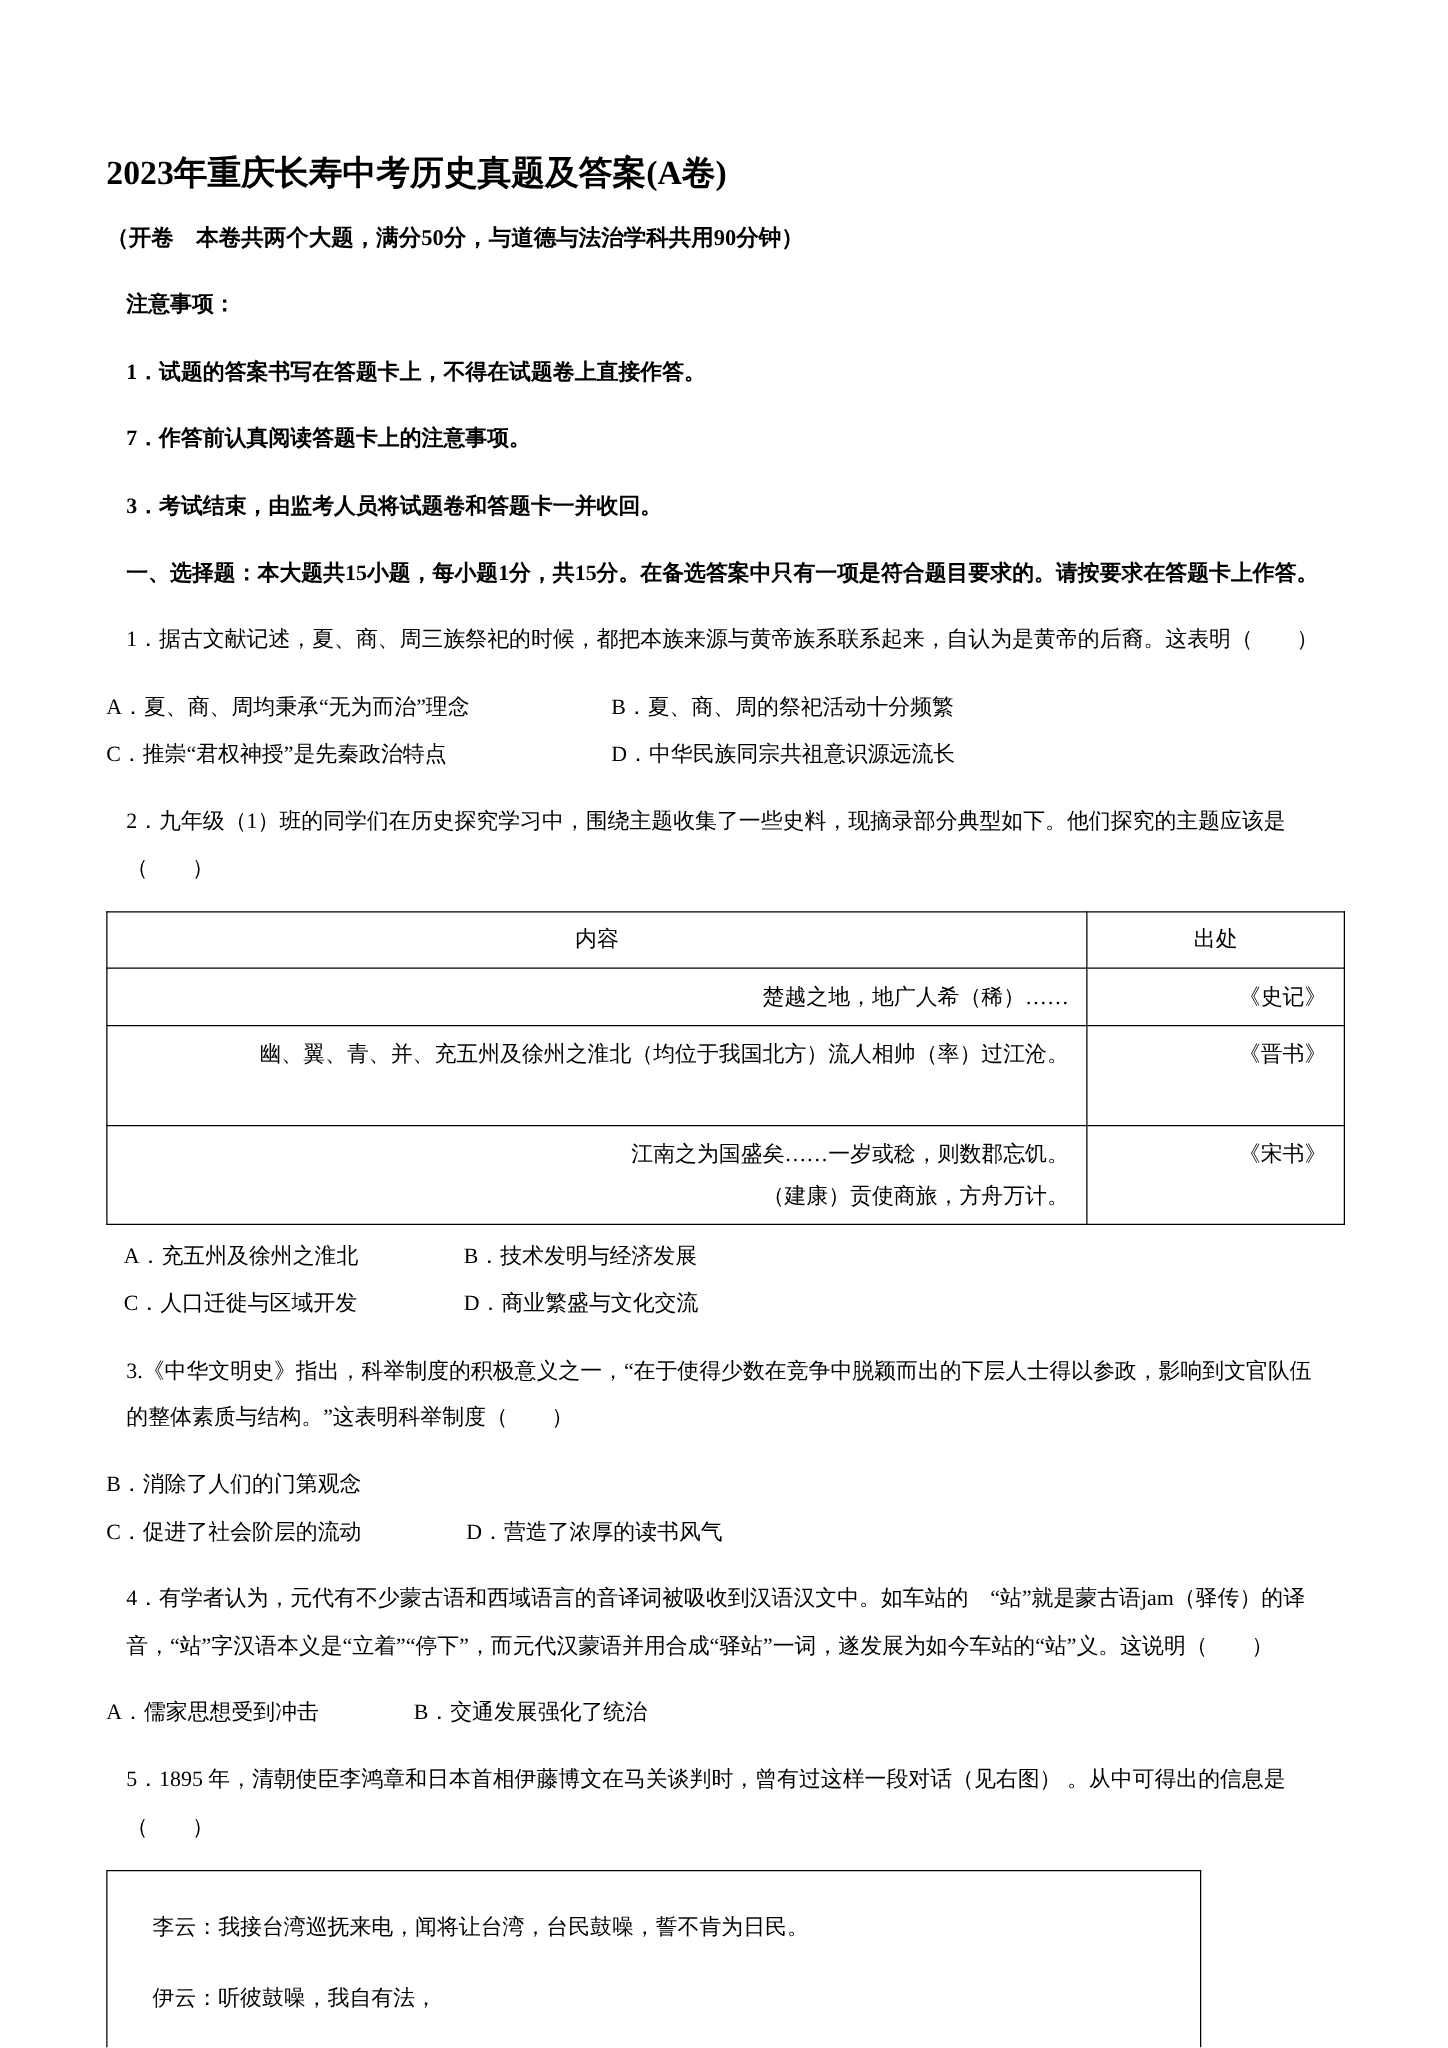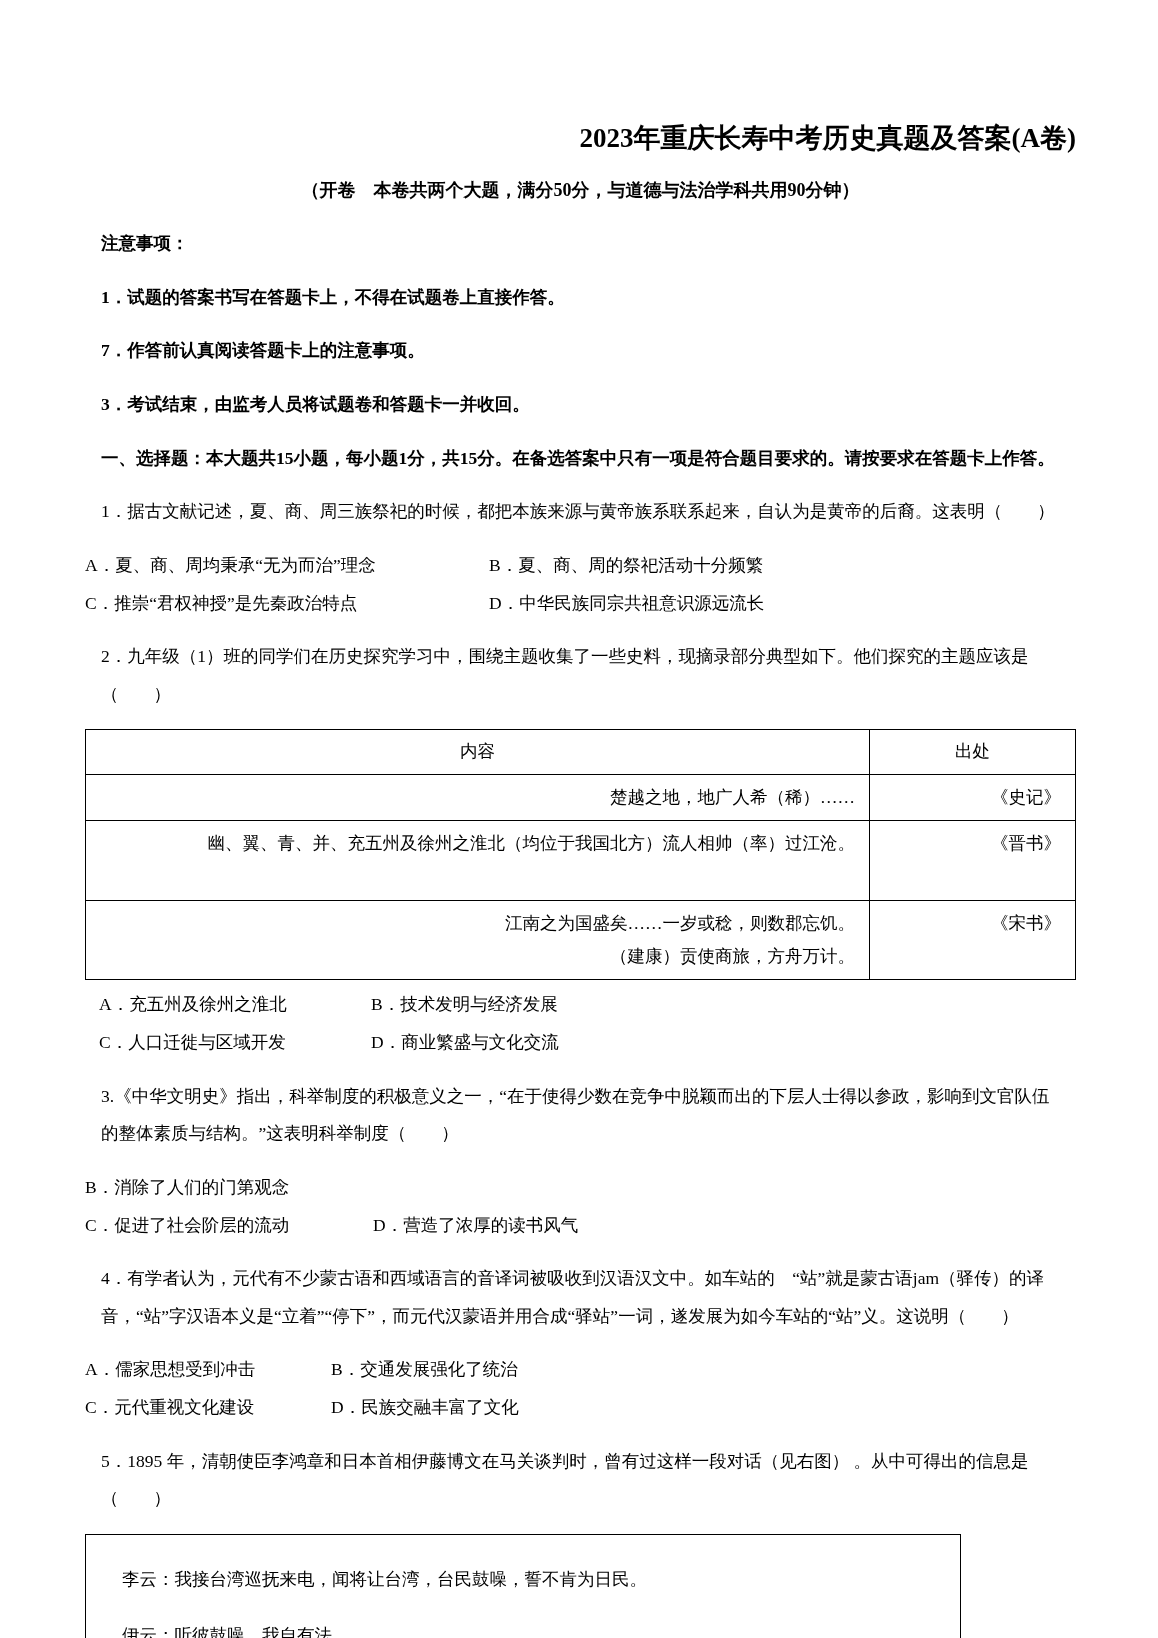--- a/index.html
+++ b/index.html
@@ -10,28 +10,28 @@
     margin:0 auto;
     background:#ffffff;
     color:#000000;
     font-family:"Liberation Serif","DejaVu Serif",serif;
     font-size:17.5px;
     line-height:2.15;
     padding:118px 82px 0 85px;
     overflow:hidden;
   }
   .title {
-    text-align:right;
+    text-align:left;
     font-size:27px;
     font-weight:bold;
     line-height:1.5;
     margin-bottom:12px;
   }
   .subtitle {
-    text-align:center;
+    text-align:left;
     font-weight:bold;
     font-size:18px;
     margin-bottom:8px;
   }
   .bold { font-weight:bold; }
   p.line { margin:16px; }
   .opt-row { display:flex; }
   .opt-row .opt-first { flex:0 0 auto; }
   .colw-q1 .opt-first { width:404px; }
   .colw-q2 .opt-first { width:272px; }
@@ -130,24 +130,20 @@
   <div class="opt-row colw-q3">
     <span class="opt-first">C．促进了社会阶层的流动</span>
     <span>D．营造了浓厚的读书风气</span>
   </div>
 
   <p class="line">4．有学者认为，元代有不少蒙古语和西域语言的音译词被吸收到汉语汉文中。如车站的　“站”就是蒙古语jam（驿传）的译音，“站”字汉语本义是“立着”“停下”，而元代汉蒙语并用合成“驿站”一词，遂发展为如今车站的“站”义。这说明（　　）</p>
   <div class="opt-row colw-q4">
     <span class="opt-first">A．儒家思想受到冲击</span>
     <span>B．交通发展强化了统治</span>
   </div>
-  <div class="opt-row colw-q4">
-    <span class="opt-first">C．元代重视文化建设</span>
-    <span>D．民族交融丰富了文化</span>
-  </div>
 
   <p class="line">5．1895 年，清朝使臣李鸿章和日本首相伊藤博文在马关谈判时，曾有过这样一段对话（见右图） 。从中可得出的信息是（　　）</p>
 
   <div class="dialog-box">
     <p class="line">李云：我接台湾巡抚来电，闻将让台湾，台民鼓噪，誓不肯为日民。</p>
     <p class="line">伊云：听彼鼓噪，我自有法，</p>
     <p class="line">李云：此话并非相吓，乃好意，直言相告。</p>
     <p class="line">伊云：我亦闻此事。</p>
   </div>
 

